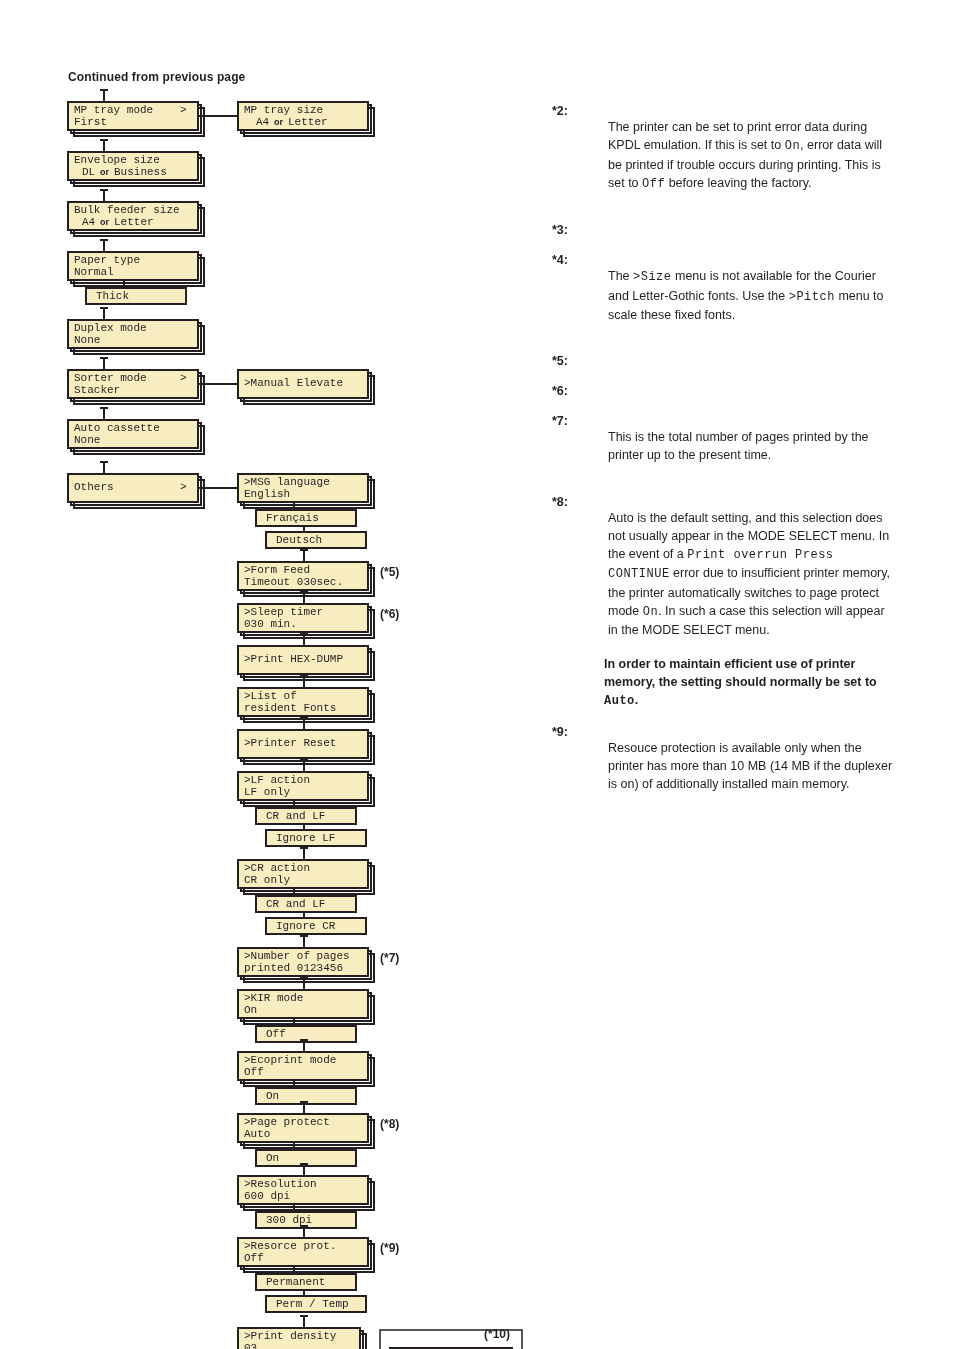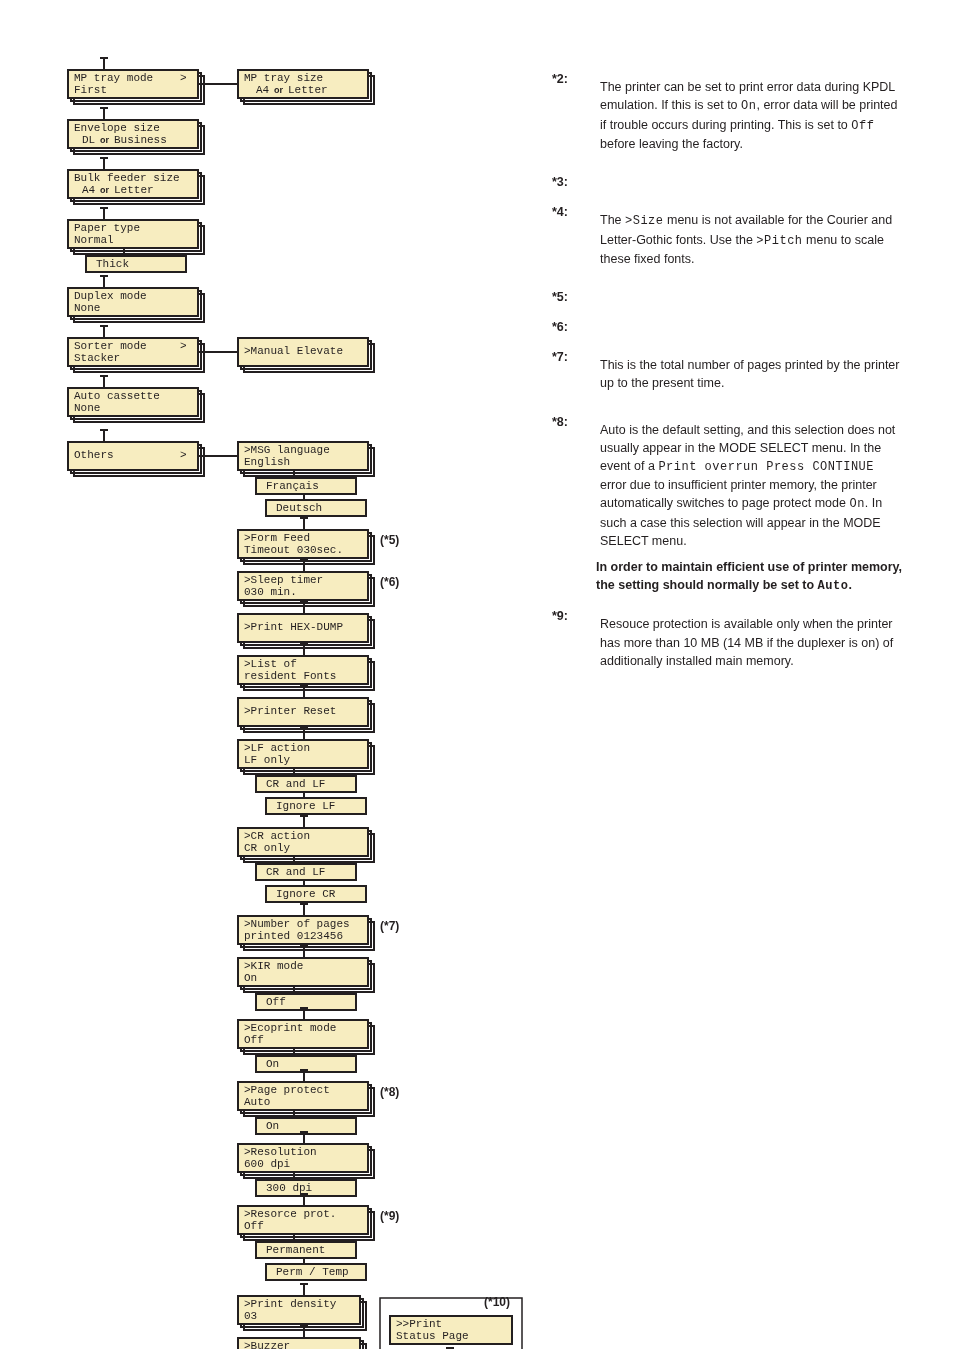--- a/index.html
+++ b/index.html
@@ -11,41 +11,42 @@
     --sans:"Segoe UI","Helvetica Neue","Myriad Pro",Arial,sans-serif;
   }
   html,body{margin:0;padding:0;background:var(--bg);color:var(--ink);font-family:var(--sans);}
   .page{width:954px;min-height:1349px;margin:0 auto;position:relative;box-sizing:border-box;padding:70px 44px 60px 68px;}
   .tiny-head{font-weight:700;font-size:12px;letter-spacing:.01em;margin:0 0 18px 0;}
   .layout{display:flex;gap:24px;align-items:flex-start;}
   .diagram{flex:0 0 440px;position:relative;}
   .notes{flex:1;font-size:12.5px;line-height:1.45;}
   .note{display:flex;gap:10px;margin:0 0 12px 0;}
   .note .lab{flex:0 0 30px;font-weight:700;}
-  .note .body p{margin:8px;}
-  .note .body .inset{margin:6px 0 0 4px;font-weight:700;}
+  .note .body p{margin:16px;}
+  .note .body .inset{margin:6px 0 0 12px;font-weight:700;}
   .mono{font-family:var(--disp);letter-spacing:.5px;font-size:12px;}
   .em{}
 
   
   svg{display:block;}
 
   
   .box{fill:var(--menu-fill);stroke:var(--menu-stroke);stroke-width:2;}
   .box-sh{fill:none;stroke:var(--menu-stroke);stroke-width:2;}
   .tick{stroke:var(--menu-stroke);stroke-width:2;}
   .link{stroke:var(--menu-stroke);stroke-width:2;fill:none;}
   .txt{font-family:var(--disp);font-size:11px;fill:var(--ink);}
   .or{font-family:var(--sans);font-size:9px;font-weight:700;fill:var(--ink);}
   .starref{font-family:var(--sans);font-size:12px;font-weight:700;fill:var(--ink);}
 </style>
 </head>
 <body>
 <div class="page">
 
+<p class="tiny-head">Continued from previous page</p>
 
 <div class="layout">
 
 <div class="diagram">
 <svg width="460" height="1260" viewBox="0 0 460 1260" overflow="visible">
 <defs>
 
   <g id="box2">
     <rect class="box-sh" x="6" y="6" width="130" height="28"></rect>
     <rect class="box-sh" x="3" y="3" width="130" height="28"></rect>

